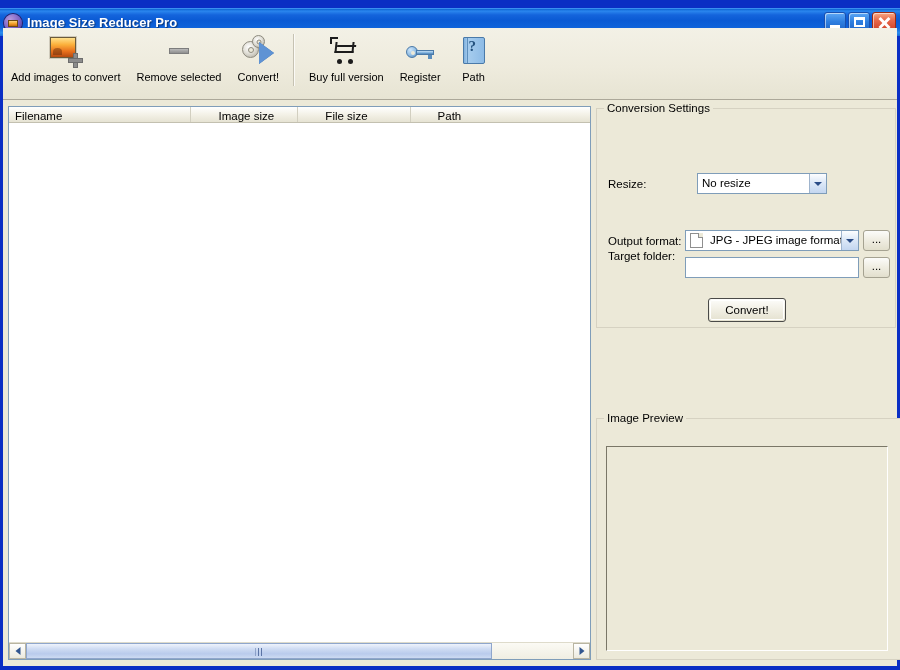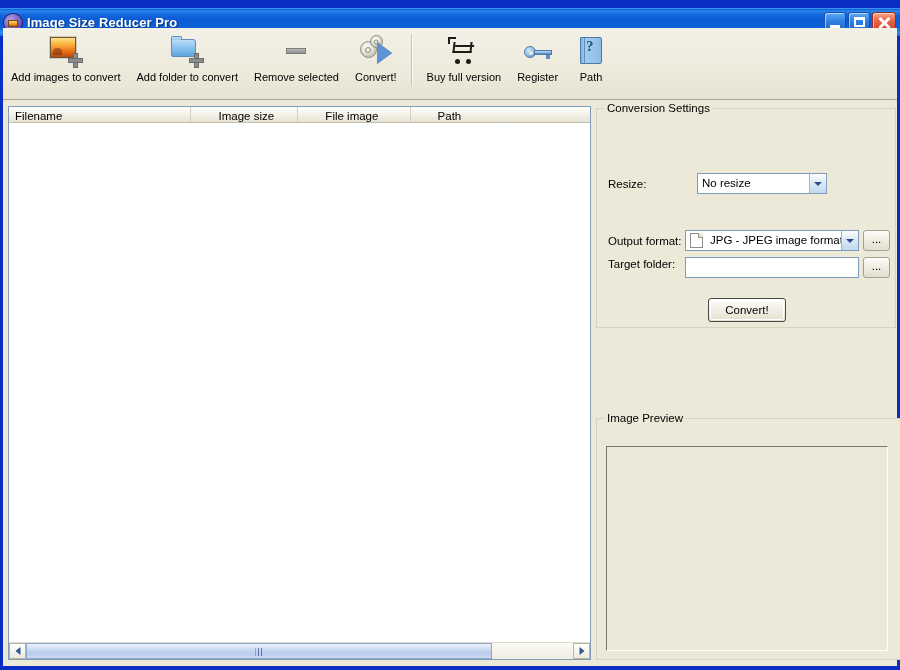--- a/index.html
+++ b/index.html
@@ -511,27 +511,20 @@
     <div class="toolbar">
 
       <div class="tb-item">
         <div class="tb-icon ic-image">
           <span class="pic"></span>
             <span class="plus"></span>
         </div>
         <div class="tb-label">Add images to convert</div>
       </div>
 
-      <div class="tb-item">
-        <div class="tb-icon ic-folder">
-          <span class="fold"></span>
-            <span class="plus"></span>
-        </div>
-        <div class="tb-label">Add folder to convert</div>
-      </div>
 
       <div class="tb-item">
         <div class="tb-icon ic-remove">
           <span class="dash"></span>
         </div>
         <div class="tb-label">Remove selected</div>
       </div>
 
       <div class="tb-item">
         <div class="tb-icon ic-convert">
@@ -569,21 +562,21 @@
         </div>
         <div class="tb-label">Path</div>
       </div>
 
     </div>
 
     <div class="listpanel">
       <div class="list-header">
         <div class="col c0">Filename</div>
         <div class="col c1">Image size</div>
-        <div class="col c2">File image</div>
+        <div class="col c2">File size</div>
         <div class="col c3">Path</div>
       </div>
       <div class="list-body"></div>
       <div class="hscroll">
         <div class="sb-arrow left"></div>
         <div class="sb-track">
           <div class="sb-thumb"></div>
         </div>
         <div class="sb-arrow right"></div>
       </div>
@@ -599,21 +592,21 @@
       </div>
 
       <div class="field-label" style="left:11px; top:125px;">Output format:</div>
       <div class="combo" style="left:88px; top:121px; width:174px;">
         <span class="doc-icon"></span>
         <span class="ctext">JPG - JPEG image format</span>
         <span class="cbtn"></span>
       </div>
       <div class="browse-btn" style="left:266px; top:121px;">...</div>
 
-      <div class="field-label" style="left:11px; top:148px;">Target folder:</div>
+      <div class="field-label" style="left:11px; top:140px;">Target folder:</div>
       <input class="textbox" style="left: 88px; top: 148px; width: 174px;" type="text" placeholder="">
       <div class="browse-btn" style="left:266px; top:148px;">...</div>
 
       <div class="convert-btn" style="left:111px; top:189px;">Convert!</div>
     </div>
 
     <div class="groupbox" id="preview-group">
       <div class="gb-title">Image Preview</div>
       <div class="preview-area"></div>
     </div>

